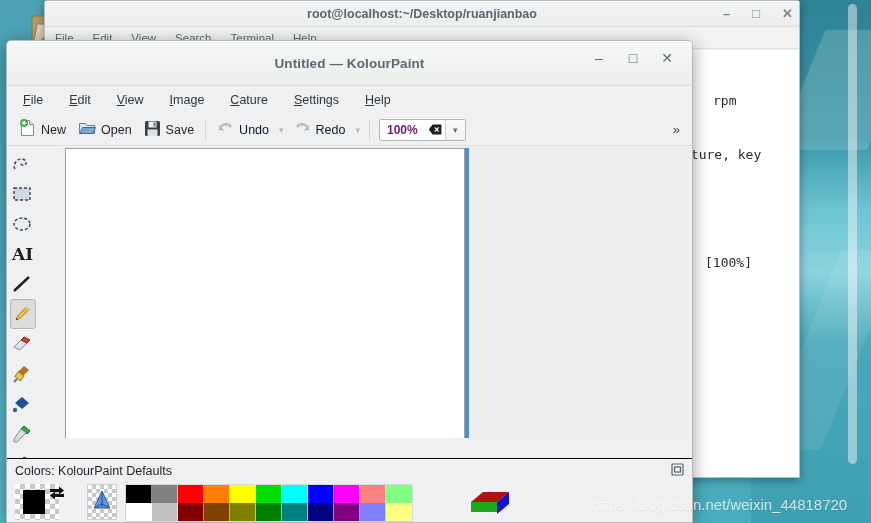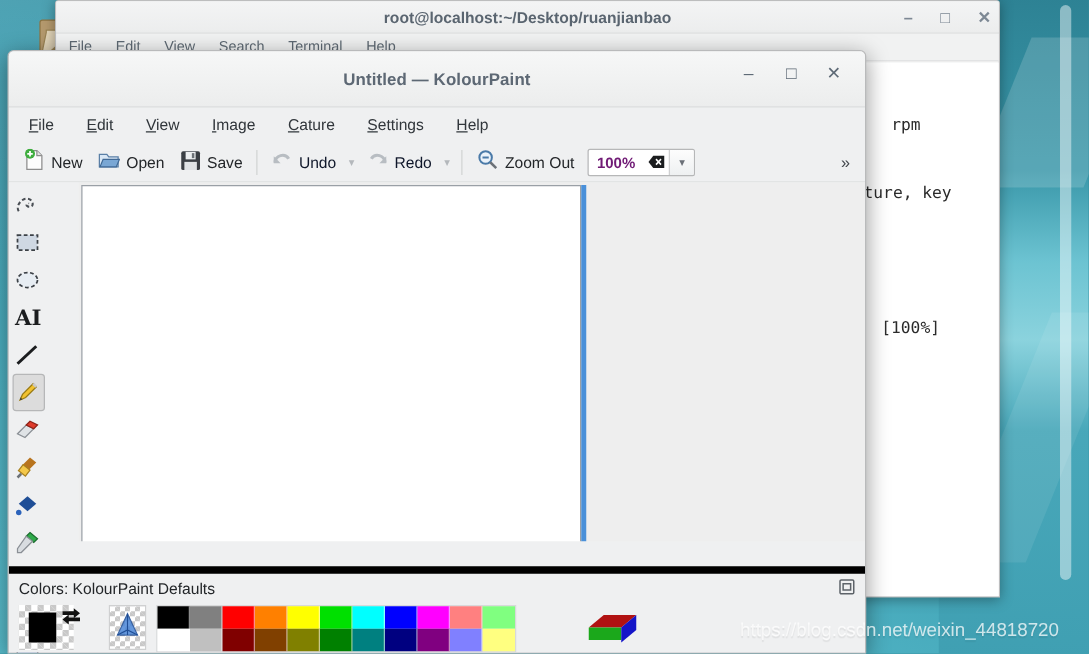--- a/index.html
+++ b/index.html
@@ -137,21 +137,21 @@
     width: 404px; height: 303px;
   }
   .canvas-paper {
     position: absolute; left: 0; top: 0; width: 400px; height: 299px;
     background: #ffffff; border: 1px solid #9aa0a6;
   }
   .canvas-edge-r { position: absolute; right: 0; top: 0; width: 4px; height: 303px; background: #4a90d9; }
   .canvas-edge-b { position: absolute; left: 0; bottom: 0; width: 404px; height: 4px; background: #4a90d9; }
 
   
-  .color-dock { flex: none; background: #eff0f1; border-top: 6px solid #000000; margin-top: 20px; }
+  .color-dock { flex: none; background: #eff0f1; border-top: 1px solid #000000; margin-top: 20px; }
   .dock-head {
     height: 23px; display: flex; align-items: center; padding: 0 8px 0 8px;
     font-size: 12.5px; color: #232629;
   }
   .dock-head .float-btn { margin-left: auto; color: #5d6369; font-size: 12px; cursor: pointer; }
   .dock-body { display: flex; align-items: flex-start; padding: 2px 0 0 8px; gap: 0; }
 
   .dual-color { position: relative; width: 58px; height: 36px; flex: none; }
   .dc-checker {
     position: absolute; left: 0; top: 0; width: 44px; height: 36px;
@@ -316,30 +316,20 @@
             <path d="M14 10a6 6 0 0 0-11-3" fill="none" stroke="#b8bdc2" stroke-width="2.4"></path>
             <path d="M15 5v5.5h-5.5z" fill="#b8bdc2"></path>
           </svg>
         </span>
         <span>Redo</span>
       </div>
       <div class="tb-arrow disabled">▾</div>
 
       <div class="tb-sep"></div>
 
-      <div class="tb-item">
-        <span>
-          <svg width="18" height="18" viewBox="0 0 18 18">
-            <circle cx="7.5" cy="7" r="5" fill="#eaf2fa" stroke="#4a7aa8" stroke-width="1.6"></circle>
-            <path d="M5 7h5" stroke="#4a7aa8" stroke-width="1.6"></path>
-            <path d="M11.2 10.8L16 15.5" stroke="#6b7177" stroke-width="2"></path>
-          </svg>
-        </span>
-        <span>Zoom Out</span>
-      </div>
 
       <div class="zoom-combo">
         <span class="zv">100%</span>
         <span class="zclr">
           <svg width="14" height="11" viewBox="0 0 14 11">
             <path d="M4.6 0.6H13.4V10.4H4.6L0.8 5.5z" fill="#1b1d1f"></path>
             <path d="M6.8 3.3l4 4.4M10.8 3.3l-4 4.4" stroke="#fff" stroke-width="1.2"></path>
           </svg>
         </span>
         <span class="zdrop">▾</span>

